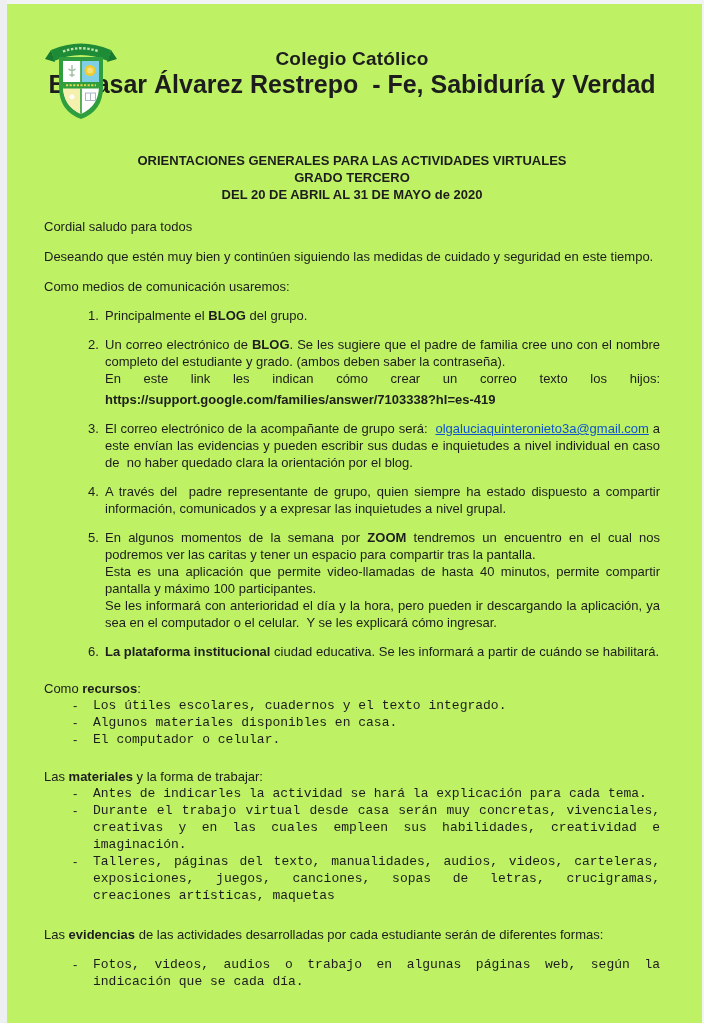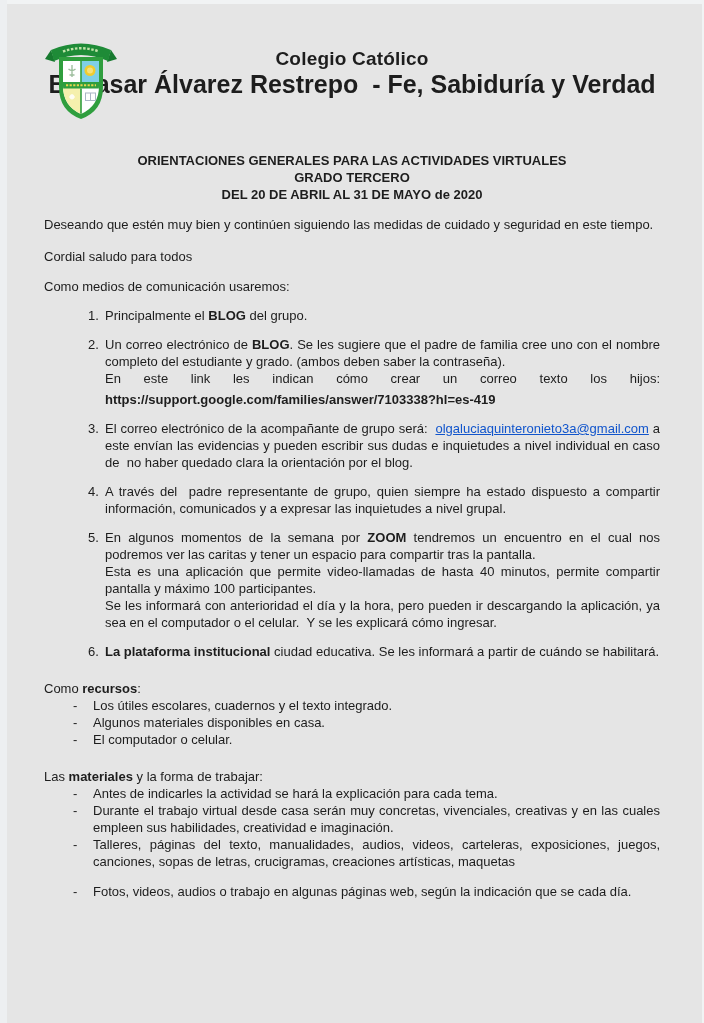--- a/index.html
+++ b/index.html
@@ -7,21 +7,21 @@
     width:704px; height:1023px; position:relative; overflow:hidden;
     background:#ffffff; color:#1d1d1d;
     font-family:"Liberation Sans","DejaVu Sans",sans-serif;
     font-size:13px; line-height:17px;
   }
   .edge-top   { position:absolute; top:0; left:0; width:704px; height:4px;  background:#f1f3f4; z-index:9; }
   .edge-left  { position:absolute; top:0; left:0; width:7px;  height:1023px; background:#edeff1; z-index:9; }
   .edge-right { position:absolute; top:0; right:0; width:2px; height:1023px; background:#f1f3f4; z-index:9; }
 
   .page { position:absolute; top:4px; left:7px; width:695px; height:1019px;
-          box-sizing:border-box; padding:30px 42px 0 37px; background:#e5e5e5; }
+          box-sizing:border-box; padding:30px 42px 0 37px; background:#bef264; }
 
   .header { position:relative; min-height:96px; }
   .crest  { position:absolute; left:1px; top:3px; width:72px; height:84px; }
   .header-text { text-align:center; padding-top:13px; }
   .school-line1 { font-weight:bold; font-size:19px; line-height:24px; letter-spacing:.2px; }
   .school-line2 { font-weight:bold; font-size:25px; line-height:27px; }
 
   .doc-title { text-align:center; font-weight:bold; margin-top:22px; }
   .doc-title div { line-height:17px; }
 
@@ -33,21 +33,21 @@
   .nitem { display:flex; margin-top:12px; padding-left:44px; }
   .nmark { flex:0 0 17px; }
   .nbody { flex:1 1 auto; min-width:0; }
   .urlline { margin-top:4px; }
 
   .section-head { margin-top:20px; }
   .dashlist { margin:0; }
   .ditem { display:flex; padding-left:29px; }
   .ditem.spaced { margin-top:13px; }
   .dmark { flex:0 0 20px; }
-  .dbody { flex:1 1 auto; text-align:justify; }
+  .dbody { flex:1 1 auto; text-align:justify;font-family:Liberation Mono, monospace; }
 
   .b { font-weight:bold; }
   .u { }
   .lnk { color:#1155cc; text-decoration:underline; cursor:pointer; }
 </style>
 </head>
 <body>
 
 <div class="edge-top"></div>
 <div class="edge-left"></div>
@@ -92,23 +92,23 @@
       <div class="school-line2">Baltasar Álvarez Restrepo&nbsp; - Fe, Sabiduría y Verdad</div>
     </div>
   </div>
 
   <div class="doc-title">
     <div>ORIENTACIONES GENERALES PARA LAS ACTIVIDADES VIRTUALES</div>
     <div>GRADO TERCERO</div>
     <div>DEL 20 DE ABRIL AL 31 DE MAYO de 2020</div>
   </div>
 
+  <p class="para" style="margin-top:15px">Cordial saludo para todos</p>
+
   <p class="para just">Deseando que estén muy bien y continúen siguiendo las medidas de cuidado y seguridad en este tiempo.</p>
-
-  <p class="para" style="margin-top:15px">Cordial saludo para todos</p>
 
 
   <p class="para">Como medios de comunicación usaremos:</p>
 
   <div class="numlist">
 
     <div class="nitem">
       <span class="nmark">1.</span>
       <div class="nbody just"><span>Principalmente el </span><span class="b">BLOG</span><span> del grupo.</span></div>
     </div>
@@ -173,20 +173,21 @@
     <div class="ditem">
       <span class="dmark">-</span>
       <div class="dbody">Durante el trabajo virtual desde casa serán muy concretas, vivenciales, creativas y en las cuales empleen sus habilidades, creatividad e imaginación.</div>
     </div>
     <div class="ditem">
       <span class="dmark">-</span>
       <div class="dbody">Talleres, páginas del texto, manualidades, audios, videos, carteleras, exposiciones, juegos, canciones, sopas de letras, crucigramas, creaciones artísticas, maquetas</div>
     </div>
   </div>
 
+  <div class="section-head" style="margin-top:22px"><span>Las </span><span class="b">evidencias</span><span> de las actividades desarrolladas por cada estudiante serán de diferentes formas:</span></div>
   <div class="dashlist">
     <div class="ditem spaced">
       <span class="dmark">-</span>
       <div class="dbody">Fotos, videos, audios o trabajo en algunas páginas web, según la indicación que se cada día.</div>
     </div>
   </div>
 
 </div>
 
 </body></html>

